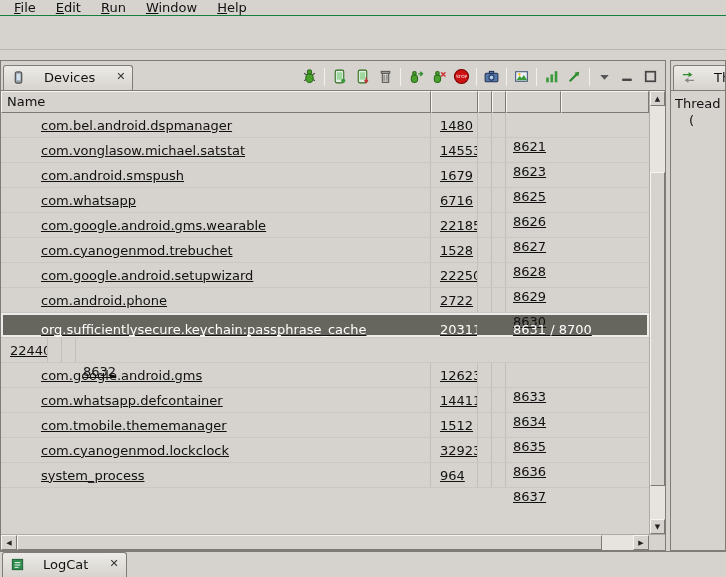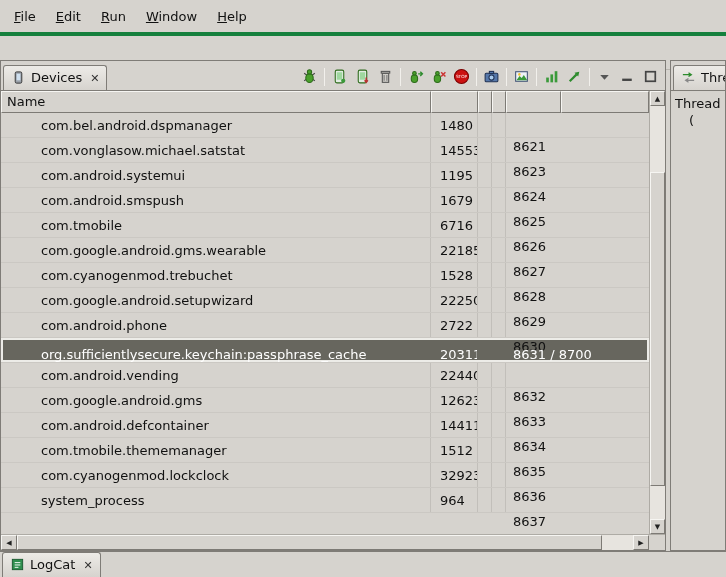--- a/index.html
+++ b/index.html
@@ -3,53 +3,53 @@
 <meta charset="utf-8">
 <style>
   * { margin:0; padding:0; box-sizing:border-box; }
   body { background:#888; }
   .screen {
     position:relative; width:726px; height:577px;
     background:#d6d3ce; overflow:hidden;
     font-family:"DejaVu Sans", sans-serif; font-size:13px; color:#111;
   }
   
-  .menubar { height:36px; display:flex; align-items:center; padding-left:4px;
-             border-bottom:4px solid #15803d; }
+  .menubar { height:16px; display:flex; align-items:center; padding-left:4px;
+             border-bottom:1px solid #15803d; }
   .menu-item { padding:3px 10px; cursor:default; }
   .menu-item u { text-decoration:underline; }
   
   .coolbar { height:34px; border-bottom:1px solid #b8b5af; }
   
   .main { position:absolute; top:60px; left:0; right:0; bottom:26px; display:flex; }
   .devices-panel { width:666px; border:1px solid #7f7c77; display:flex; flex-direction:column; background:#d6d3ce; }
   .sash { width:4px; }
   .threads-panel { flex:1; border:1px solid #7f7c77; background:#d6d3ce; overflow:hidden; }
   
   .tabbar { height:30px; border-bottom:1px solid #7f7c77; position:relative;
             display:flex; align-items:flex-end; flex:none; }
-  .tab { display:flex; align-items:flex-end; gap:5px; padding:4px 7px 5px; margin-left:2px;
+  .tab { display:flex; align-items:flex-start; gap:18px; padding:4px 7px 5px; margin-left:2px;
          border:1px solid #7f7c77; border-bottom:none; border-radius:3px 3px 0 0;
          background:linear-gradient(#edebe7,#d6d3ce); white-space:nowrap; }
   .tab .close { font-size:11px; color:#333; margin-left:3px; cursor:default; }
   .tab svg { width:15px; height:15px; flex:none; }
   
   .panel-toolbar { position:absolute; right:3px; top:4px; display:flex; align-items:center; }
   .ticon { width:23px; height:23px; display:flex; align-items:center; justify-content:center; }
   .ticon svg { width:17px; height:17px; }
   .tsep { width:1px; height:18px; background:#99968f; border-right:1px solid #f2f0ec; margin:0 3px; }
   
   .panel-content { flex:1; display:flex; min-height:0; }
   .left-col { width:648px; display:flex; flex-direction:column;border-radius:8px; }
   .thead { height:22px; display:flex; flex:none; }
   .th { border-top:1px solid #f6f5f2; border-left:1px solid #f6f5f2;
         border-right:1px solid #7d7a75; border-bottom:1px solid #7d7a75;
         background:#d6d3ce; padding:2px 5px; overflow:hidden; white-space:nowrap; }
   .w-name{width:430px} .w-pid{width:47px} .w-s1{width:14px} .w-s2{width:14px} .w-port{width:55px} .w-fill{flex:1}
-  .tbody { flex:1; overflow:hidden; }
+  .tbody { flex:1; overflow:hidden;text-decoration:underline; }
   .row { height:25px; display:flex; align-items:stretch; border-bottom:1px solid #cbc8c3; }
   .cell { display:flex; align-items:center; border-right:1px solid #c2bfba;
           overflow:hidden; white-space:nowrap; }
   .cell.name { width:430px; padding-left:40px; }
   .cell.pid  { width:47px;  padding-left:9px; }
   .cell.sp1  { width:14px; } .cell.sp2 { width:14px; }
   .cell.port { width:55px;  padding-left:7px; overflow:visible;margin-top:33px; }
   .cell.fill { flex:1; border-right:none; }
   .row.selected { background:#67665e; color:#fff; box-shadow:inset 0 0 0 2px #edece8;align-items:flex-end; }
   .row.selected .cell { border-right-color:transparent; }
@@ -227,37 +227,29 @@
               </div>
               <div class="row">
                 <div class="cell name">com.vonglasow.michael.satstat</div>
                 <div class="cell pid">14553</div>
                 <div class="cell sp1"></div>
                 <div class="cell sp2"></div>
                 <div class="cell port">8623</div>
                 <div class="cell fill"></div>
               </div>
               <div class="row">
-                <div class="cell name">com.android.systemui</div>
-                <div class="cell pid">1195</div>
-                <div class="cell sp1"></div>
-                <div class="cell sp2"></div>
-                <div class="cell port">8624</div>
-                <div class="cell fill"></div>
-              </div>
-              <div class="row">
                 <div class="cell name">com.android.smspush</div>
                 <div class="cell pid">1679</div>
                 <div class="cell sp1"></div>
                 <div class="cell sp2"></div>
                 <div class="cell port">8625</div>
                 <div class="cell fill"></div>
               </div>
               <div class="row">
-                <div class="cell name">com.tmobile</div>
+                <div class="cell name">com.whatsapp</div>
                 <div class="cell pid">6716</div>
                 <div class="cell sp1"></div>
                 <div class="cell sp2"></div>
                 <div class="cell port">8626</div>
                 <div class="cell fill"></div>
               </div>
               <div class="row">
                 <div class="cell name">com.google.android.gms.wearable</div>
                 <div class="cell pid">22185</div>
                 <div class="cell sp1"></div>
@@ -291,37 +283,36 @@
               </div>
               <div class="row selected">
                 <div class="cell name">org.sufficientlysecure.keychain:passphrase_cache</div>
                 <div class="cell pid">20311</div>
                 <div class="cell sp1"></div>
                 <div class="cell sp2"></div>
                 <div class="cell port">8631 / 8700</div>
                 <div class="cell fill"></div>
               </div>
               <div class="row">
-                <div class="cell name">com.android.vending</div>
                 <div class="cell pid">22440</div>
                 <div class="cell sp1"></div>
                 <div class="cell sp2"></div>
                 <div class="cell port">8632</div>
                 <div class="cell fill"></div>
               </div>
               <div class="row">
                 <div class="cell name">com.google.android.gms</div>
                 <div class="cell pid">12623</div>
                 <div class="cell sp1"></div>
                 <div class="cell sp2"></div>
                 <div class="cell port">8633</div>
                 <div class="cell fill"></div>
               </div>
               <div class="row">
-                <div class="cell name">com.android.defcontainer</div>
+                <div class="cell name">com.whatsapp.defcontainer</div>
                 <div class="cell pid">14411</div>
                 <div class="cell sp1"></div>
                 <div class="cell sp2"></div>
                 <div class="cell port">8634</div>
                 <div class="cell fill"></div>
               </div>
               <div class="row">
                 <div class="cell name">com.tmobile.thememanager</div>
                 <div class="cell pid">1512</div>
                 <div class="cell sp1"></div>

